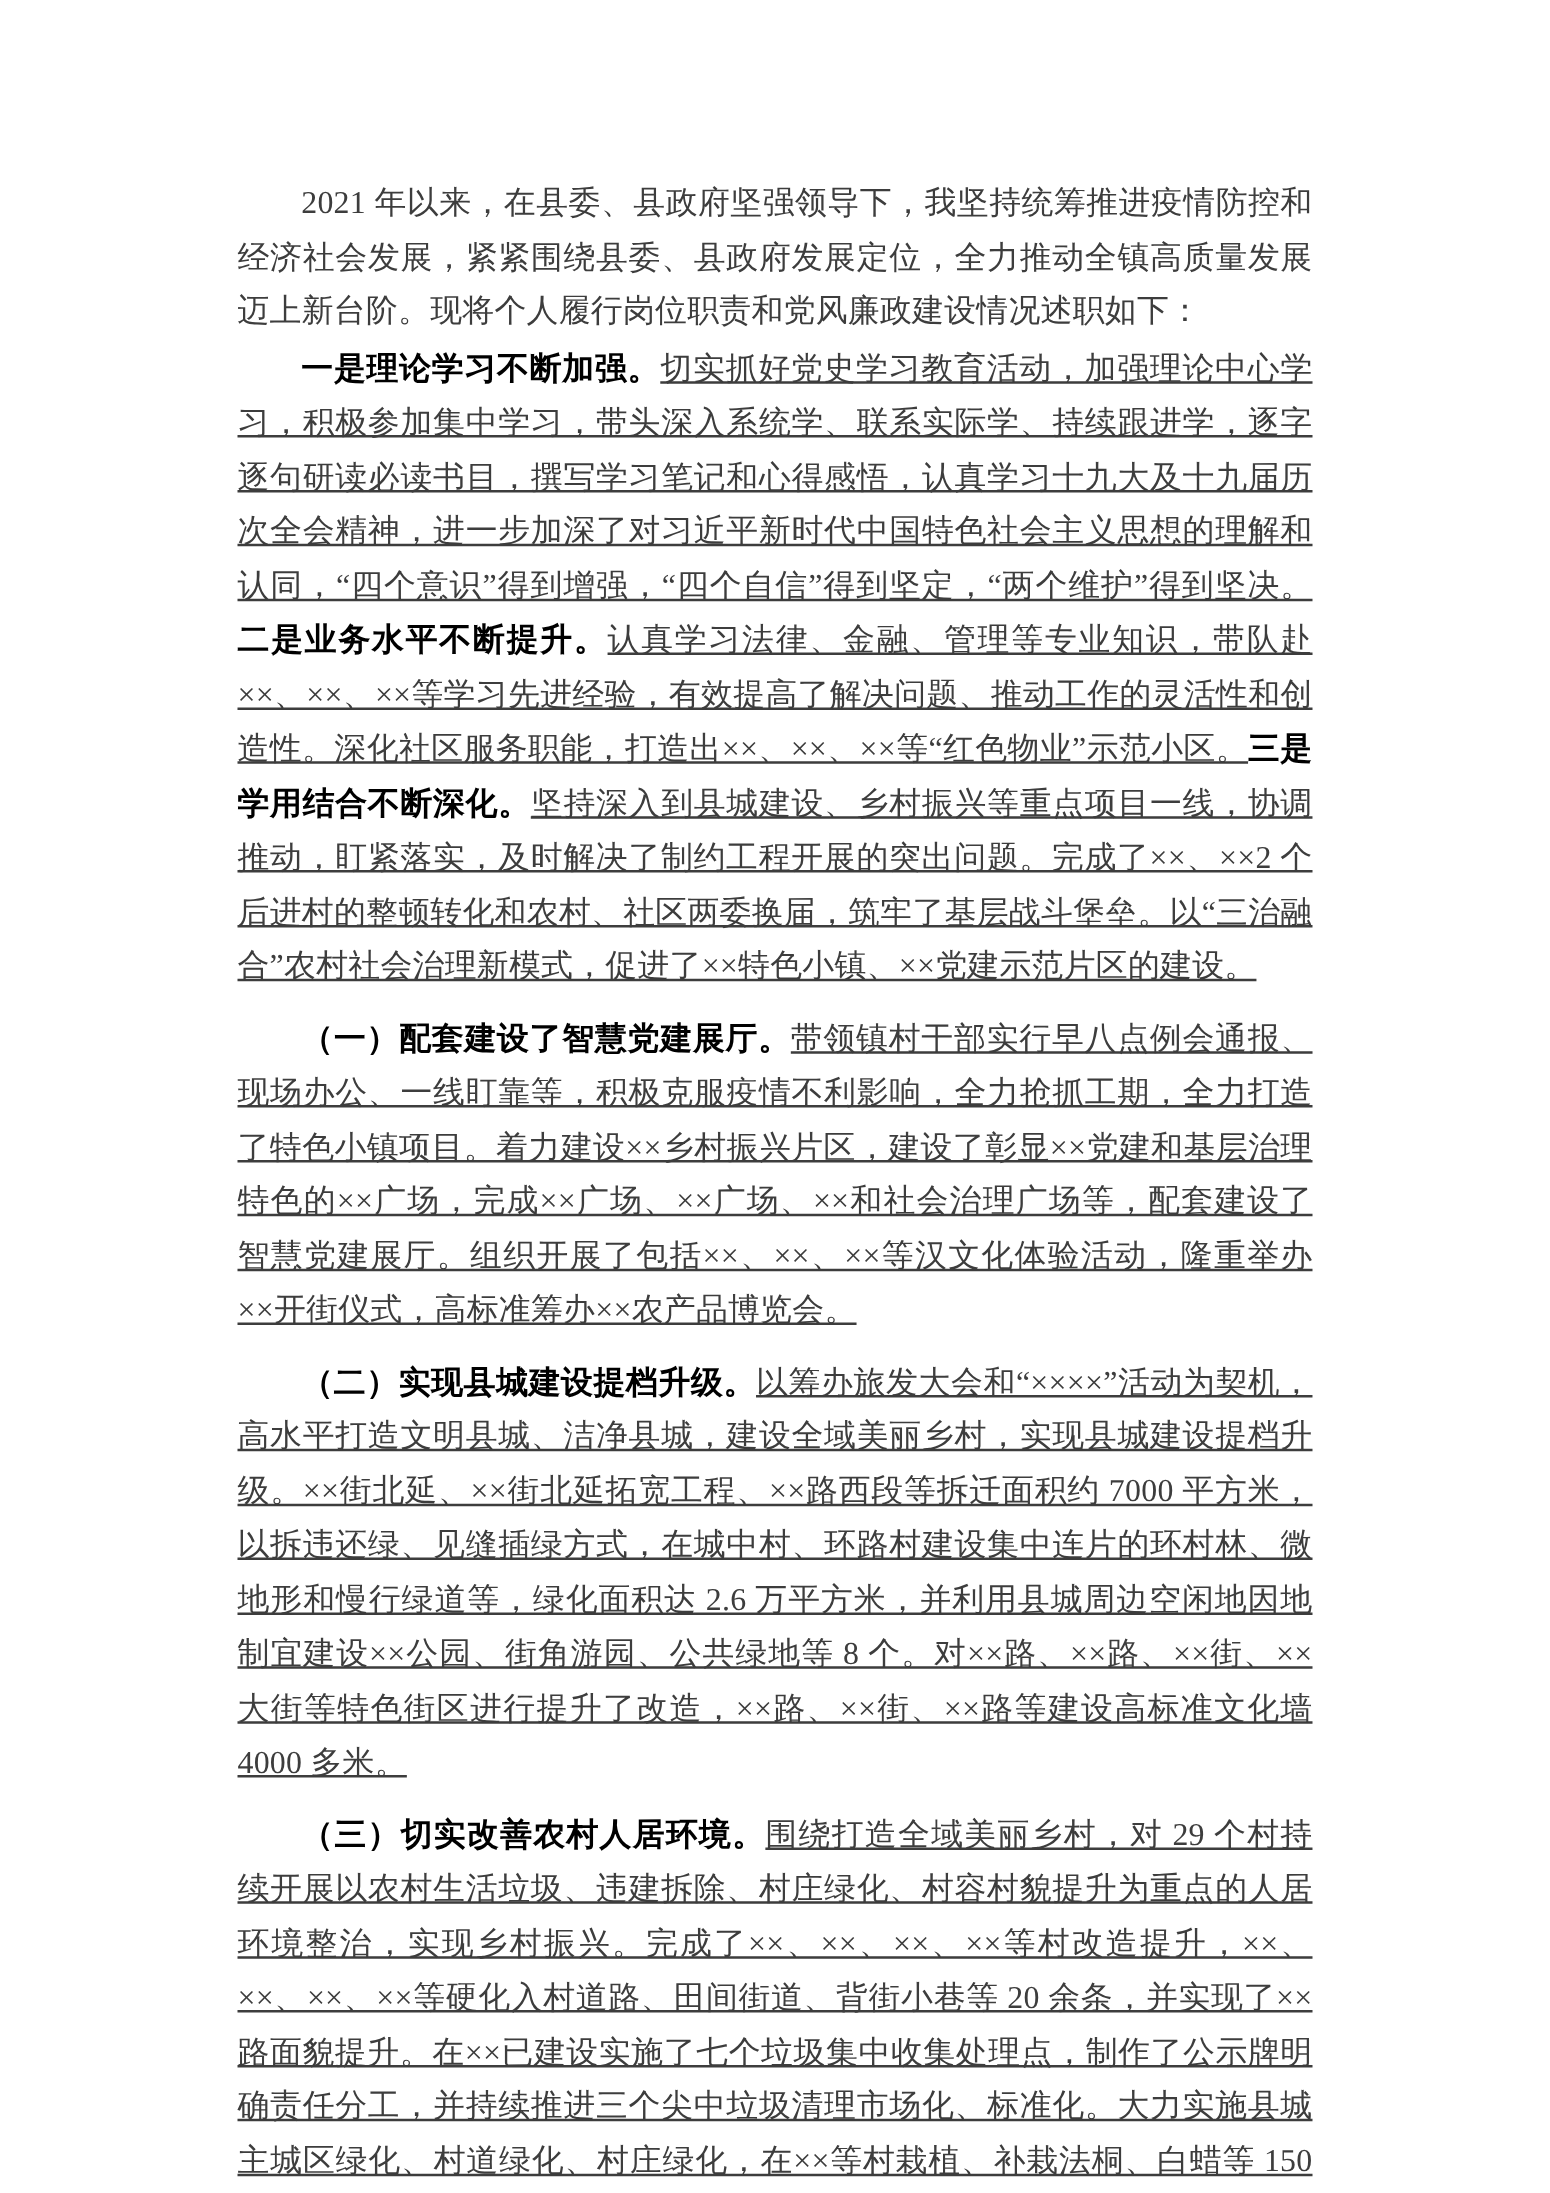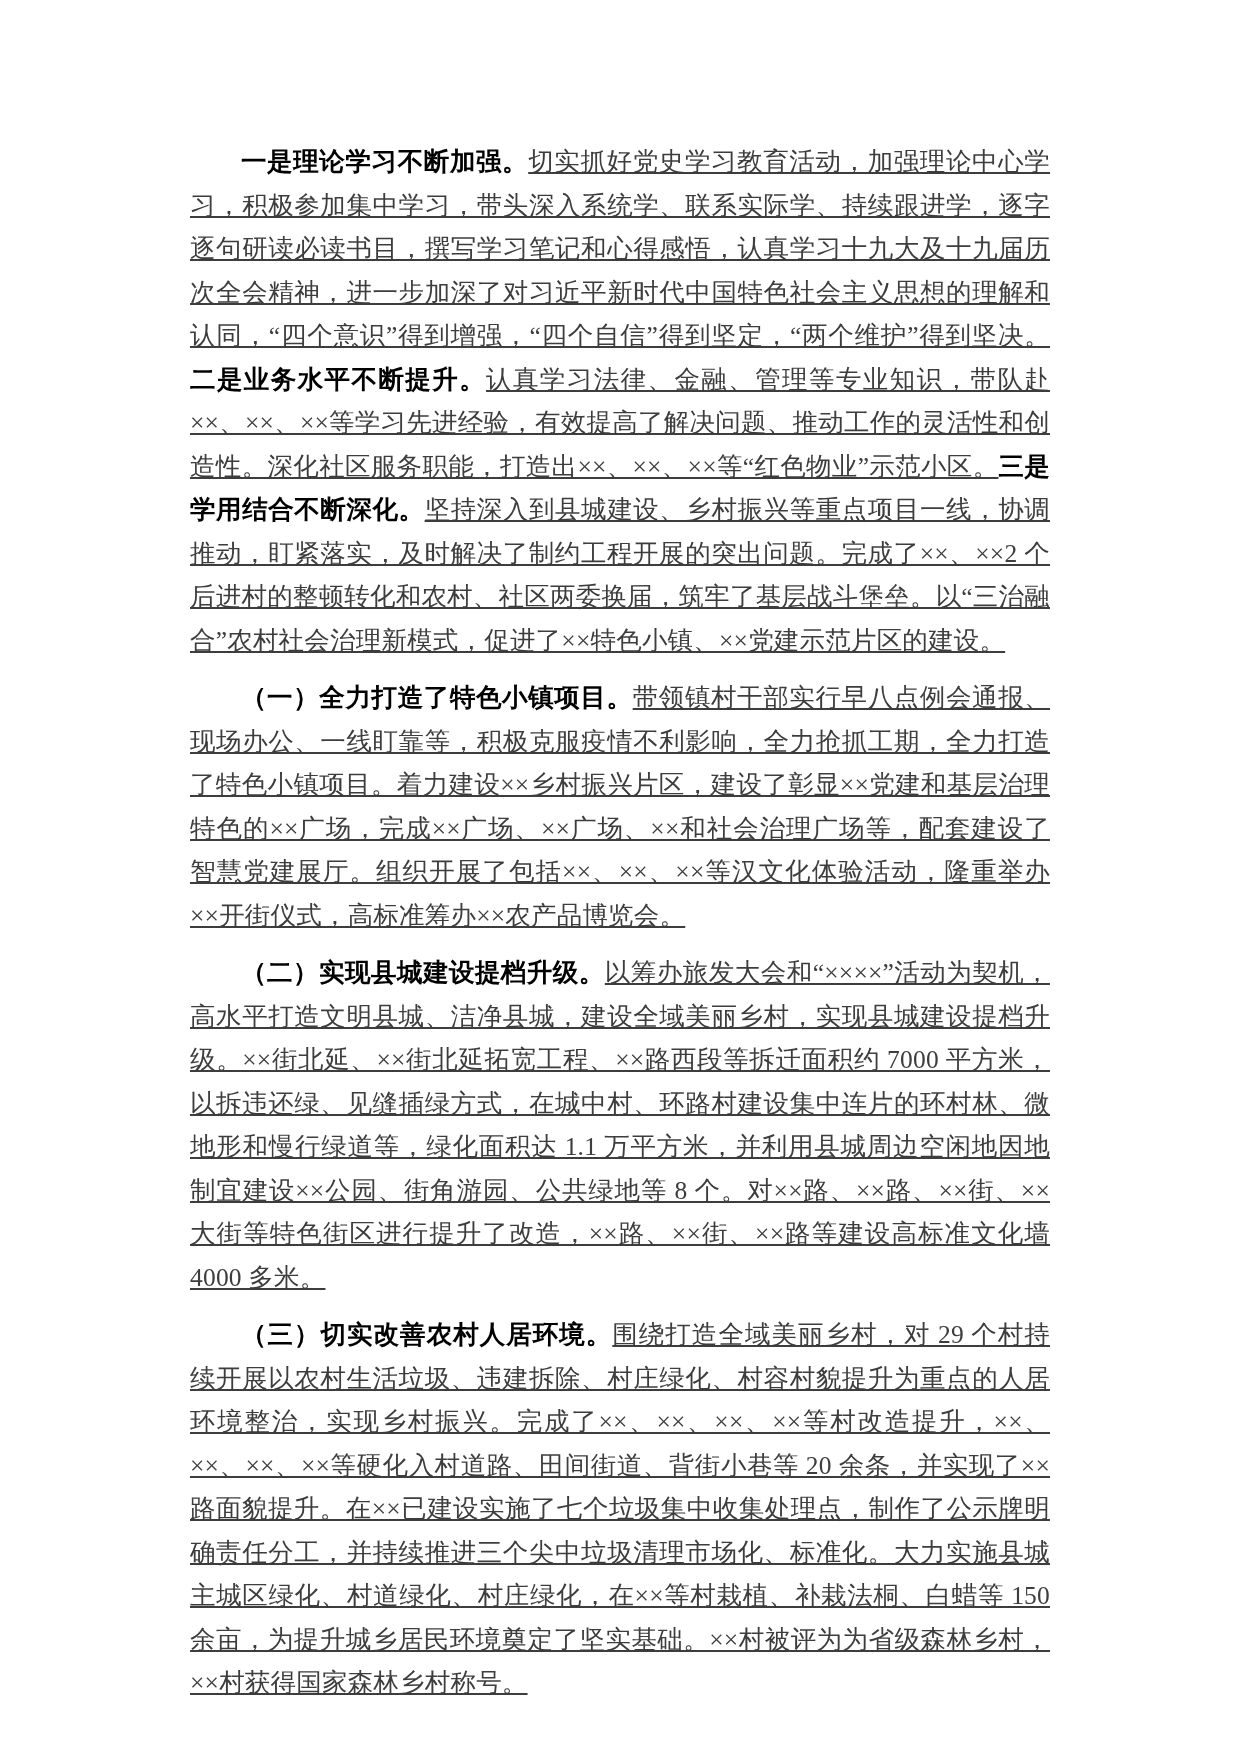--- a/index.html
+++ b/index.html
@@ -56,33 +56,34 @@
     font-family: "Liberation Serif", "DejaVu Serif", serif;
     text-decoration: underline;
   }
 </style>
 </head>
 <body>
 
 <div class="page">
   <div class="doc-body">
 
+    <p class="para">2021 年以来，在县委、县政府坚强领导下，我坚持统筹推进疫情防控和经济社会发展，紧紧围绕县委、县政府发展定位，全力推动全镇高质量发展迈上新台阶。现将个人履行岗位职责和党风廉政建设情况述职如下：</p>
 
 
     <p class="para">
       <span class="lead">一是理论学习不断加强。</span><span class="rest">切实抓好党史学习教育活动，加强理论中心学习，积极参加集中学习，带头深入系统学、联系实际学、持续跟进学，逐字逐句研读必读书目，撰写学习笔记和心得感悟，认真学习十九大及十九届历次全会精神，进一步加深了对习近平新时代中国特色社会主义思想的理解和认同，“四个意识”得到增强，“四个自信”得到坚定，“两个维护”得到坚决。</span><span class="lead">二是业务水平不断提升。</span><span class="rest">认真学习法律、金融、管理等专业知识，带队赴××、××、××等学习先进经验，有效提高了解决问题、推动工作的灵活性和创造性。深化社区服务职能，打造出××、××、××等“红色物业”示范小区。</span><span class="lead">三是学用结合不断深化。</span><span class="rest">坚持深入到县城建设、乡村振兴等重点项目一线，协调推动，盯紧落实，及时解决了制约工程开展的突出问题。完成了××、××2 个后进村的整顿转化和农村、社区两委换届，筑牢了基层战斗堡垒。以“三治融合”农村社会治理新模式，促进了××特色小镇、××党建示范片区的建设。</span>
     </p>
 
 
     <p class="para spaced-top">
-      <span class="lead">（一）全力打造了特色小镇项目。</span><span class="rest">带领镇村干部实行早八点例会通报、现场办公、一线盯靠等，积极克服疫情不利影响，全力抢抓工期，全力打造了特色小镇项目。着力建设××乡村振兴片区，建设了彰显××党建和基层治理特色的××广场，完成××广场、××广场、××和社会治理广场等，配套建设了智慧党建展厅。组织开展了包括××、××、××等汉文化体验活动，隆重举办××开街仪式，高标准筹办××农产品博览会。</span>
+      <span class="lead">（一）配套建设了智慧党建展厅。</span><span class="rest">带领镇村干部实行早八点例会通报、现场办公、一线盯靠等，积极克服疫情不利影响，全力抢抓工期，全力打造了特色小镇项目。着力建设××乡村振兴片区，建设了彰显××党建和基层治理特色的××广场，完成××广场、××广场、××和社会治理广场等，配套建设了智慧党建展厅。组织开展了包括××、××、××等汉文化体验活动，隆重举办××开街仪式，高标准筹办××农产品博览会。</span>
     </p>
 
     <p class="para spaced-top">
-      <span class="lead">（二）实现县城建设提档升级。</span><span class="rest">以筹办旅发大会和“××××”活动为契机，高水平打造文明县城、洁净县城，建设全域美丽乡村，实现县城建设提档升级。××街北延、××街北延拓宽工程、××路西段等拆迁面积约 7000 平方米，以拆违还绿、见缝插绿方式，在城中村、环路村建设集中连片的环村林、微地形和慢行绿道等，绿化面积达 1.1 万平方米，并利用县城周边空闲地因地制宜建设××公园、街角游园、公共绿地等 8 个。对××路、××路、××街、××大街等特色街区进行提升了改造，××路、××街、××路等建设高标准文化墙 4000 多米。</span>
+      <span class="lead">（二）实现县城建设提档升级。</span><span class="rest">以筹办旅发大会和“××××”活动为契机，高水平打造文明县城、洁净县城，建设全域美丽乡村，实现县城建设提档升级。××街北延、××街北延拓宽工程、××路西段等拆迁面积约 7000 平方米，以拆违还绿、见缝插绿方式，在城中村、环路村建设集中连片的环村林、微地形和慢行绿道等，绿化面积达 2.6 万平方米，并利用县城周边空闲地因地制宜建设××公园、街角游园、公共绿地等 8 个。对××路、××路、××街、××大街等特色街区进行提升了改造，××路、××街、××路等建设高标准文化墙 4000 多米。</span>
     </p>
 
     <p class="para spaced-top">
       <span class="lead">（三）切实改善农村人居环境。</span><span class="rest">围绕打造全域美丽乡村，对 29 个村持续开展以农村生活垃圾、违建拆除、村庄绿化、村容村貌提升为重点的人居环境整治，实现乡村振兴。完成了××、××、××、××等村改造提升，××、××、××、××等硬化入村道路、田间街道、背街小巷等 20 余条，并实现了××路面貌提升。在××已建设实施了七个垃圾集中收集处理点，制作了公示牌明确责任分工，并持续推进三个尖中垃圾清理市场化、标准化。大力实施县城主城区绿化、村道绿化、村庄绿化，在××等村栽植、补栽法桐、白蜡等 150 余亩，为提升城乡居民环境奠定了坚实基础。××村被评为为省级森林乡村，××村获得国家森林乡村称号。</span>
     </p>
 
   </div>
 </div>
 
 </body></html>

